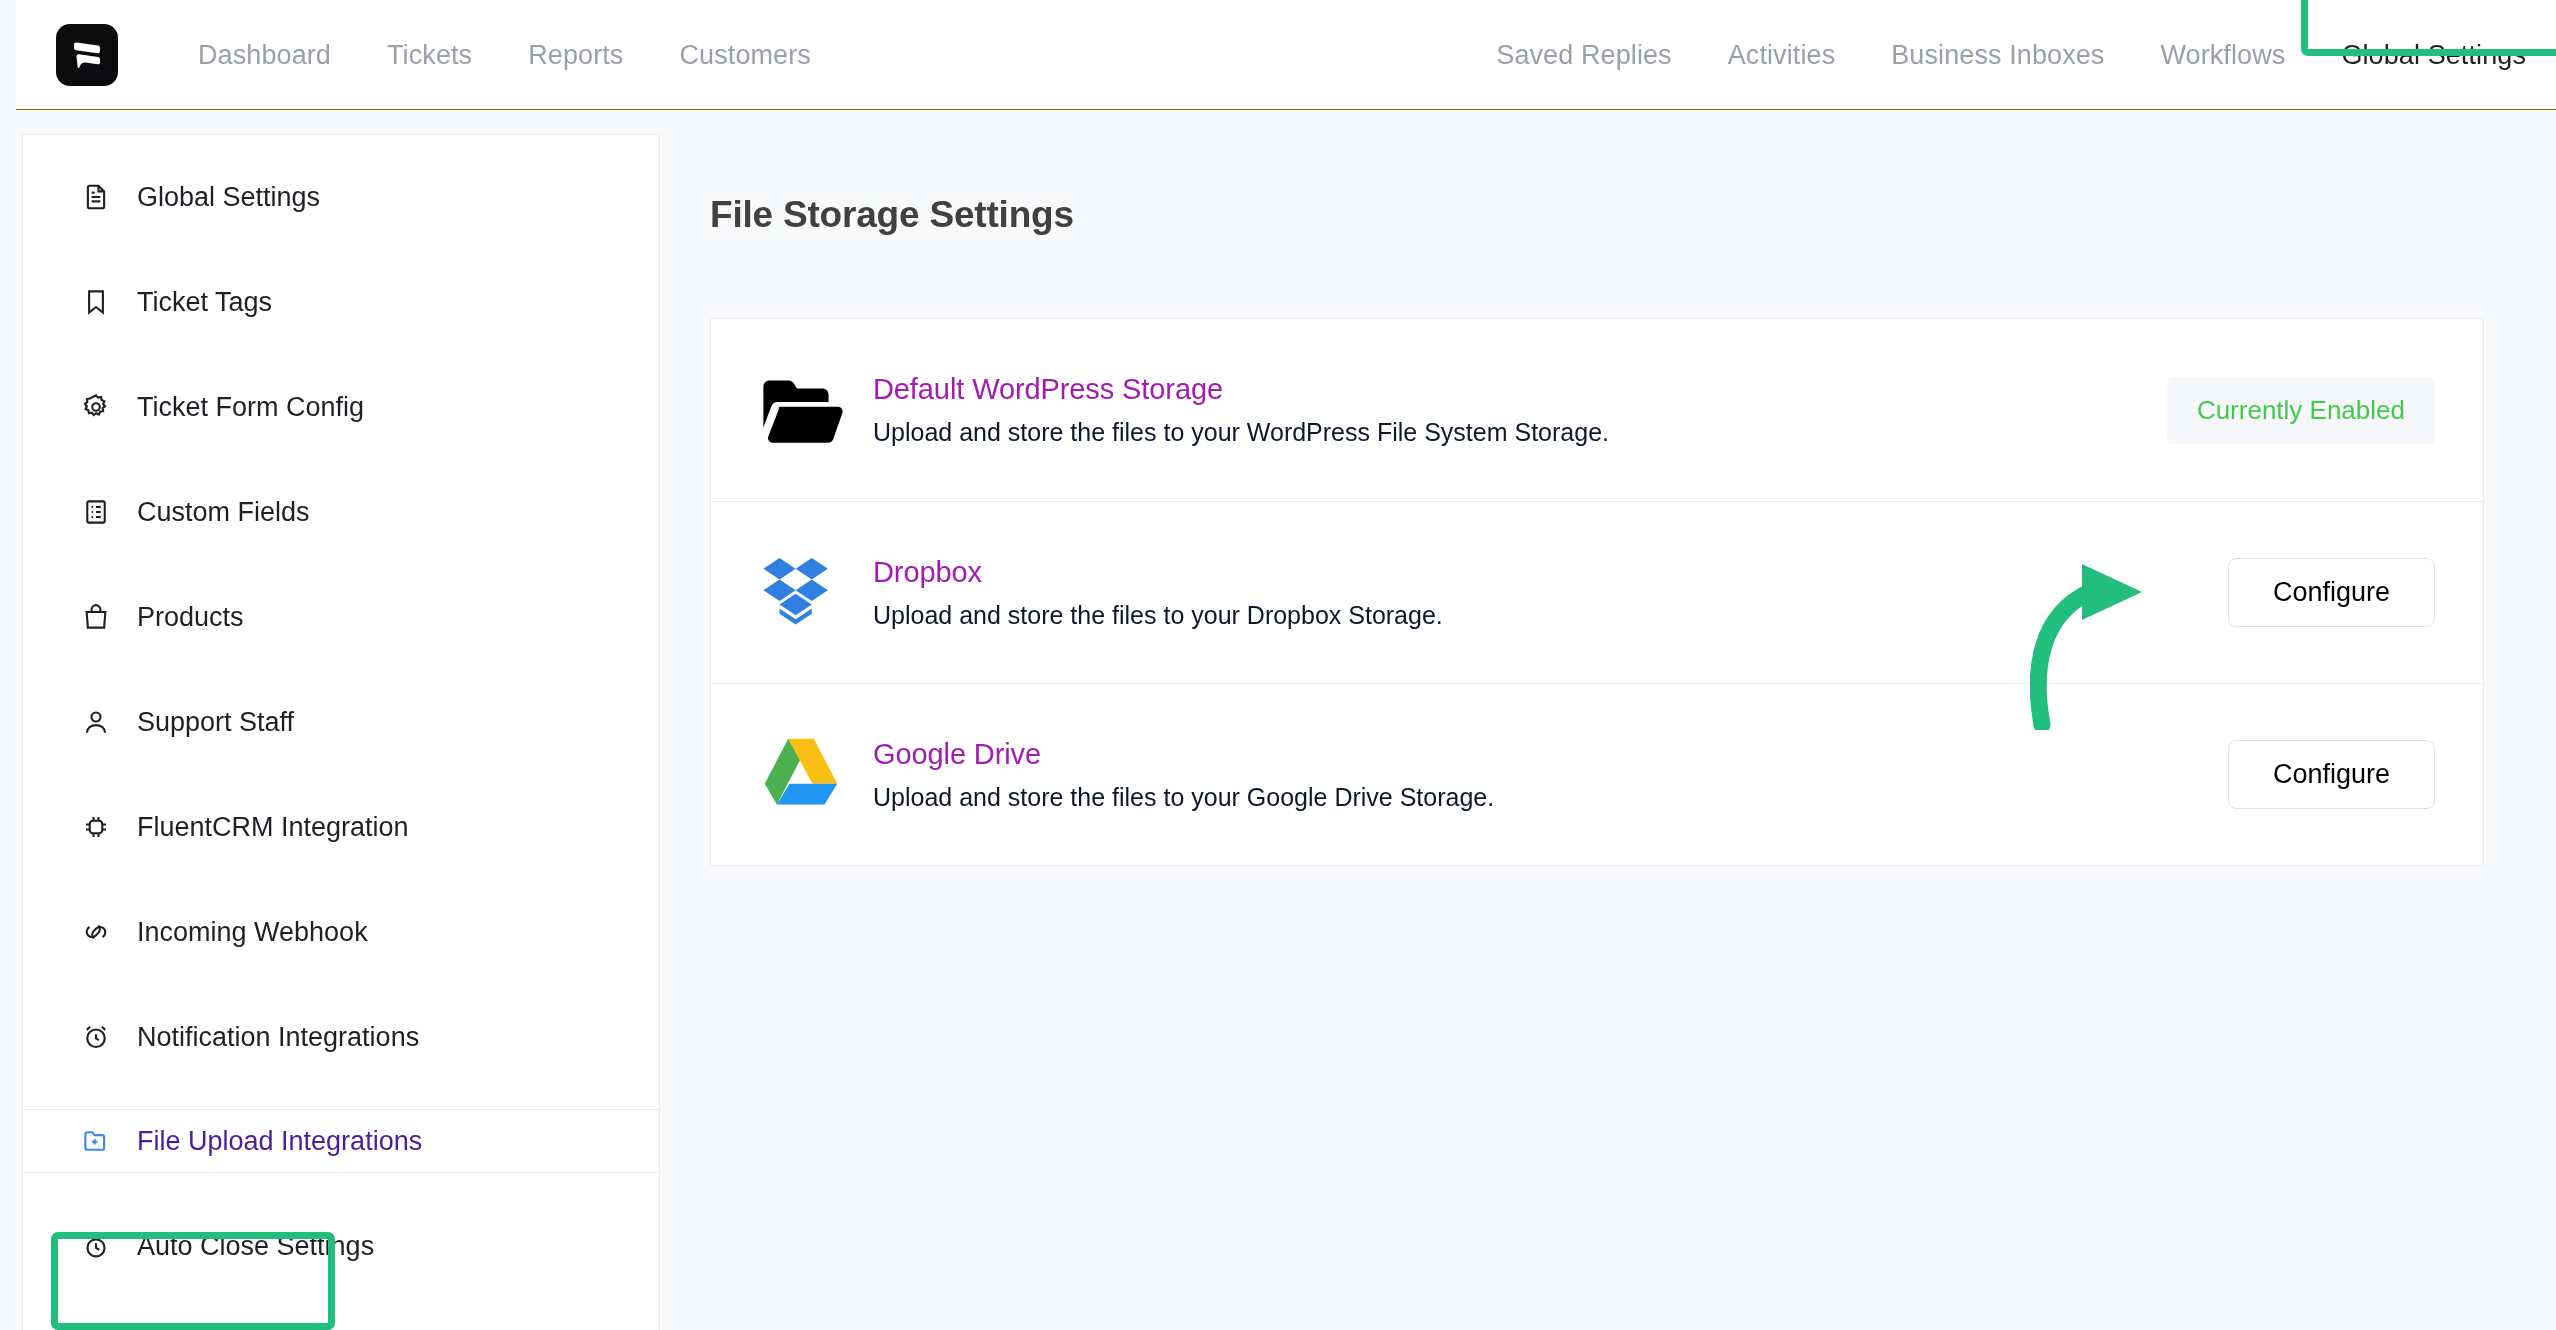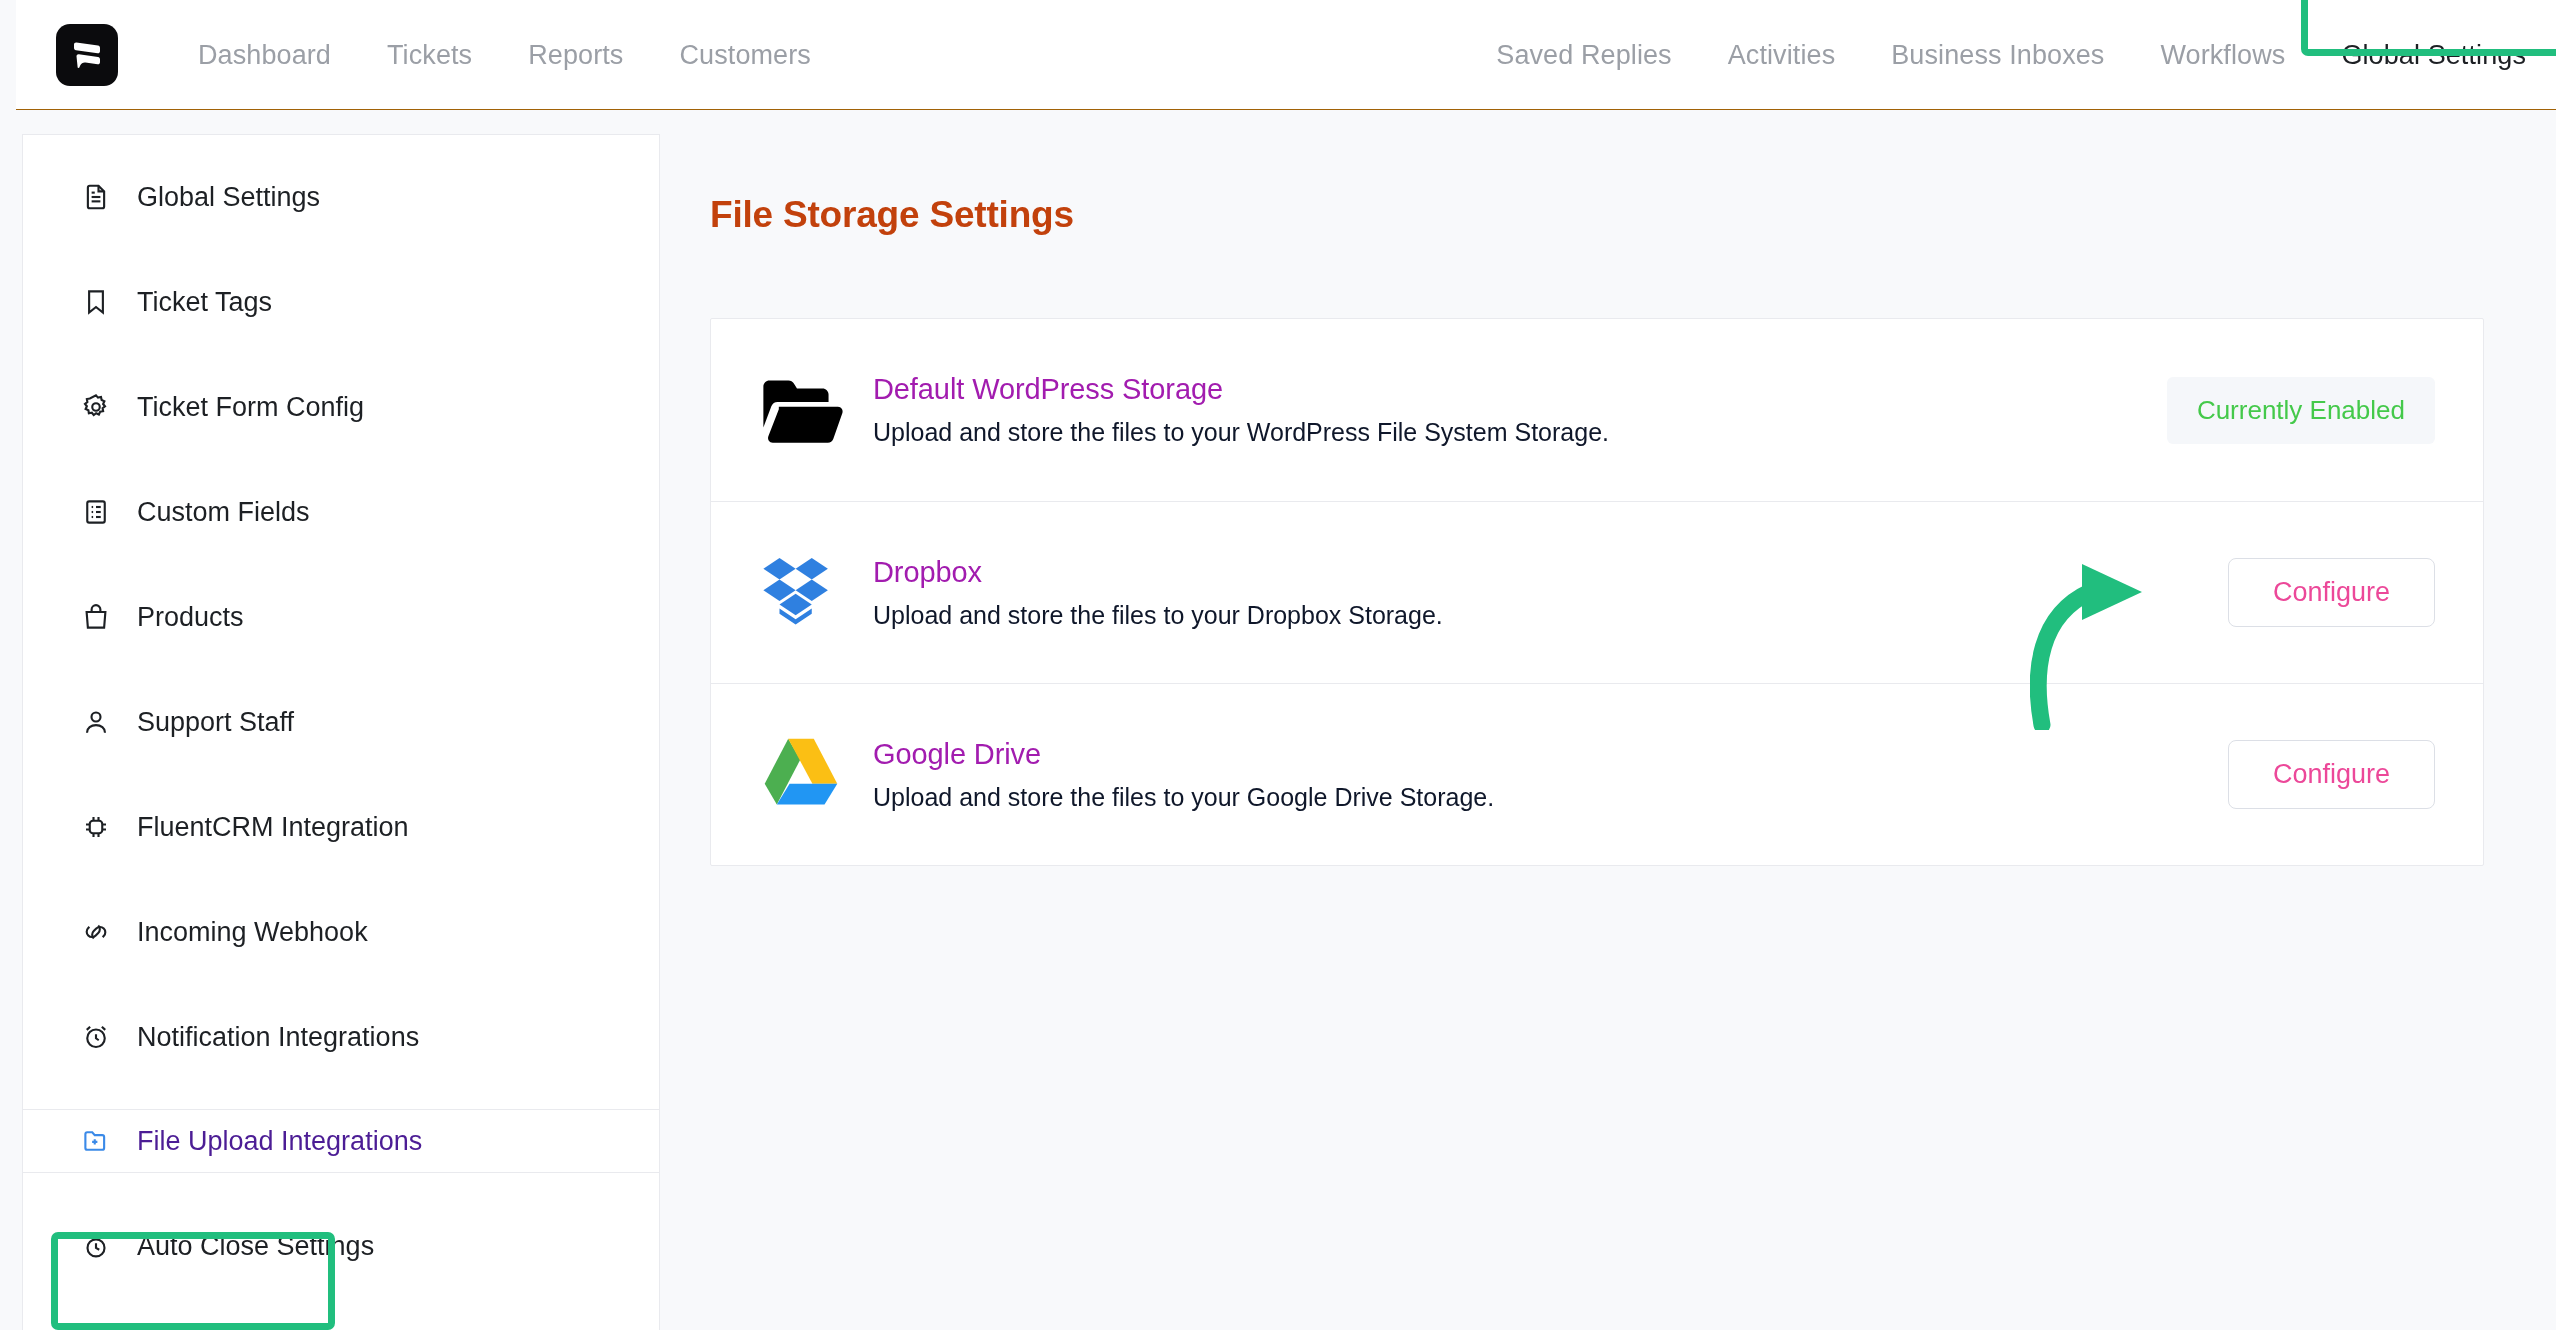--- a/index.html
+++ b/index.html
@@ -55,21 +55,21 @@
 
   
   #side-active-box {
     position:absolute; left:28px; top:1097px; width:284px; height:98px;
     border:7px solid #21be7e; border-radius:7px; pointer-events:none;
   }
 
   
   #main { position:absolute; left:660px; top:134px; width:1896px; height:1196px; }
   #page-title {
-    font-size:37px; font-weight:700; color:#c2410c;
+    font-size:37px; font-weight:700; color:#404040;
     margin:60px 0 0 50px; letter-spacing:-0.2px;
   }
   #storage-card {
     margin:82px 72px 0 50px; background:#ffffff;
     border:1px solid #e9eaee; border-radius:2px;
   }
   .storage-row {
     display:flex; align-items:center; height:182px; padding:0 48px 0 44px;
     border-top:1px solid #e9eaee;
   }
@@ -78,21 +78,21 @@
   .row-text { margin-left:26px; flex:1; }
   .row-title { font-size:29px; font-weight:400; color:#a21caf; letter-spacing:-0.1px; }
   .row-desc { font-size:25px; color:#0f172a; margin-top:12px; }
   .row-action { flex:none; display:flex; align-items:flex-start; justify-content:flex-end; }
   .badge-enabled {
     background:#f5f7fa; color:#44c94a; font-size:26px;
     padding:18px 30px; border-radius:6px; white-space:nowrap;
   }
   .btn-configure {
     background:#ffffff; border:1px solid #dcdfe6; border-radius:8px;
-    color:#ec4899; font-size:27px; padding:18px 44px; cursor:pointer;
+    color:#000000; font-size:27px; padding:18px 44px; cursor:pointer;
     white-space:nowrap;
     margin-left:32px;
   }
 
   
   #arrow-svg { position:absolute; left:2030px; top:520px; width:220px; height:210px; pointer-events:none; }
 </style>
 </head>
 <body>
 

